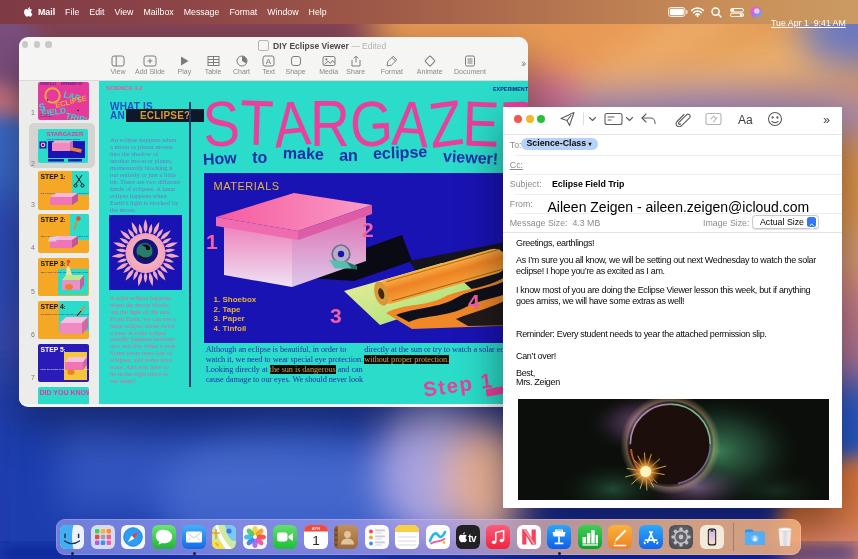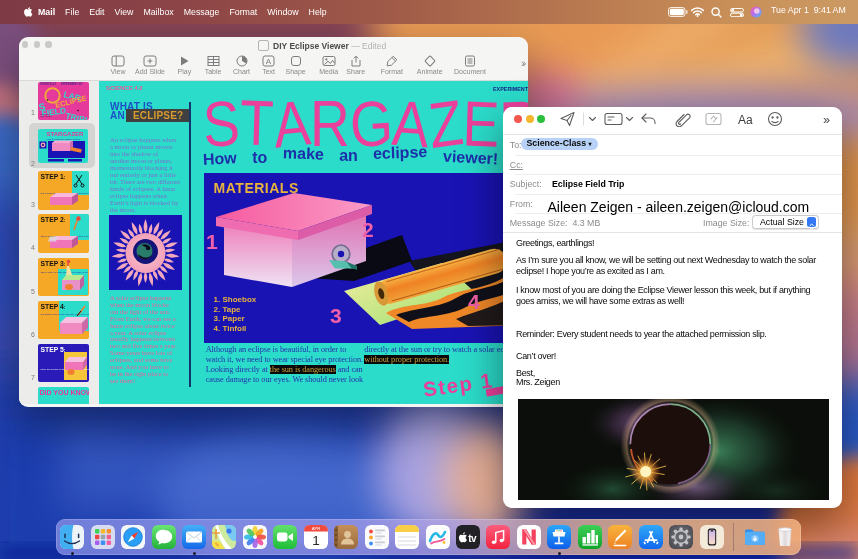--- a/index.html
+++ b/index.html
@@ -20,21 +20,21 @@
   #kw .tl{position:absolute;width:6.4px;height:6.4px;border-radius:50%;background:#c9c9c8;top:4.2px;}
   #ktitle{position:absolute;left:239px;top:2.5px;font-size:8.5px;color:#4c4c4c;white-space:nowrap;}
   #ktitle .ed{color:#b3b2b1;}
   .ktool{position:absolute;top:17.5px;width:46px;text-align:center;color:#8a8a8a;font-size:7px;}
   .ktool svg{display:block;margin:0 auto 1px auto;}
   #ksidebar{position:absolute;left:0;top:43px;width:80px;bottom:3px;background:#ececeb;border-top:1px solid #d9d9d8;overflow:hidden;}
   #kcanvas{position:absolute;left:80px;top:43px;right:0;bottom:3px;background:#2bdcca;border-top:1px solid #d9d9d8;overflow:hidden;}
   .thumb{position:absolute;left:18.5px;width:51px;height:38.5px;border-radius:2px;overflow:hidden;white-space:nowrap;}
   .tnum{position:absolute;left:0px;width:16px;text-align:right;font-size:7px;color:#7c7c7c;}
   
-  #mw{left:503px;top:107px;width:339px;height:401px;z-index:2;border-radius:9px;
+  #mw{left:503px;top:107px;width:339px;height:401px;z-index:2;border-radius:1px;
       background:#fff;box-shadow:0 18px 45px rgba(0,0,0,.45);overflow:hidden;}
   
   #dock{left:56px;top:519px;width:745px;height:36px;z-index:6;border-radius:9px;
     background:linear-gradient(90deg,rgba(130,140,228,.82) 0%,rgba(140,146,230,.80) 18%,rgba(150,150,232,.78) 35%,rgba(178,164,228,.78) 52%,rgba(228,178,150,.82) 72%,rgba(242,182,128,.85) 88%,rgba(244,178,130,.85) 100%);
     box-shadow:inset 0 0 0 0.5px rgba(255,255,255,.35);}
   .di{position:absolute;top:6px;width:24px;height:24px;border-radius:5.5px;}
   .ddot{position:absolute;top:552px;width:3px;height:3px;border-radius:50%;background:#1c1c28;z-index:7;}
 </style>
 </head>
 <body>
@@ -121,21 +121,21 @@
       <defs>
           <linearGradient id="sirig" x1="0" y1="0" x2="1" y2="1">
         <stop offset="0" stop-color="#ff5fa2"></stop>
             <stop offset=".5" stop-color="#b06ef0"></stop>
             <stop offset="1" stop-color="#3ec8f0"></stop>
       </linearGradient>
         </defs>
       <circle cx="6" cy="6" r="5.6" fill="url(#sirig)"></circle>
       <circle cx="6.8" cy="5" r="2.8" fill="#ffd9ec" opacity=".8"></circle>
     </svg>
-    <span style="position:absolute;left:103px;top:5px;white-space:nowrap;">Tue Apr 1&nbsp;&nbsp;9:41 AM</span>
+    <span style="position:absolute;left:103px;top:18px;white-space:nowrap;text-decoration:underline;">Tue Apr 1&nbsp;&nbsp;9:41 AM</span>
   </span>
 </div>
 
 <div id="kw" class="abs">
   <div class="tl" style="left:3px;"></div>
   <div class="tl" style="left:14.7px;"></div>
   <div class="tl" style="left:26.4px;"></div>
   <div id="ktitle"><span style="display:inline-block;width:9px;height:9px;border:1px solid #b5b4b3;border-radius:2px;vertical-align:-2px;margin-right:4px;"></span><b>DIY Eclipse Viewer</b> <span class="ed">— Edited</span></div>
   <div id="ktools">
     <div class="ktool" style="left:76px;"><svg width="14" height="12" viewBox="0 0 14 12">
@@ -308,21 +308,21 @@
     <div class="tnum" style="top:120px;">3</div>
     <div class="tnum" style="top:163px;">4</div>
     <div class="tnum" style="top:206.5px;">5</div>
     <div class="tnum" style="top:249.5px;">6</div>
     <div class="tnum" style="top:292.5px;">7</div>
   </div>
   <div id="kcanvas">
     <div style="position:absolute;left:7px;top:4px;font-size:6px;font-weight:bold;color:#f0569a;">SCIENCE 4.2</div>
     <div style="position:absolute;left:394px;top:4.5px;font-size:5.4px;font-weight:bold;color:#1a2a8a;white-space:nowrap;">EXPERIMENT #11</div>
 
-    <div style="position:absolute;left:11px;top:20.5px;font-size:10px;font-weight:bold;color:#1d50c8;line-height:9px;letter-spacing:.2px;">WHAT IS<br>AN <span style="background:#404040;color:#d89b2e;padding:1px 7px;">ECLIPSE?</span></div>
+    <div style="position:absolute;left:11px;top:20.5px;font-size:10px;font-weight:bold;color:#1d50c8;line-height:9px;letter-spacing:.2px;">WHAT IS<br>AN <span style="background:#0f172a;color:#d89b2e;padding:1px 14px;">ECLIPSE?</span></div>
     <div style="position:absolute;left:11px;top:55px;width:78px;font-size:6.5px;line-height:7.05px;color:#7b70cc;font-family:'Liberation Serif',serif;white-space:pre-line;">An eclipse happens when
 a moon or planet moves
 into the shadow of
 another moon or planet,
 momentarily blocking it
 out entirely or just a little
 bit. There are two different
 kinds of eclipses. A lunar
 eclipse happens when
 Earth’s light is blocked by
@@ -427,21 +427,21 @@
 
     <div style="position:absolute;left:104px;top:5.5px;font-size:64px;font-weight:400;color:#ea3f9a;white-space:nowrap;transform:scaleX(0.86);transform-origin:0 0;">
       <span style="display:inline-block;transform:rotate(-3deg);">S</span><span style="display:inline-block;transform:rotate(2deg) translateY(-1px);">T</span><span style="display:inline-block;transform:rotate(-5deg);">A</span><span style="display:inline-block;">R</span><span style="display:inline-block;transform:rotate(-3deg);">G</span><span style="display:inline-block;transform:rotate(4deg);">A</span><span style="display:inline-block;transform:rotate(-7deg);">Z</span><span style="display:inline-block;transform:rotate(2deg);">E</span><span style="display:inline-block;transform:rotate(-2deg);">R</span>
     </div>
 
     <div style="position:absolute;left:104px;top:67px;font-size:16px;font-weight:bold;color:#1c2fa8;white-space:nowrap;word-spacing:11px;">
       <span style="display:inline-block;transform:translateY(2px) rotate(-3deg);">How</span>&nbsp;<span style="display:inline-block;transform:translateY(1px);">to</span>&nbsp;<span style="display:inline-block;transform:translateY(-3px) rotate(2deg);">make</span>&nbsp;<span style="display:inline-block;transform:translateY(-1px);">an</span>&nbsp;<span style="display:inline-block;transform:translateY(-4px) rotate(-2deg);">eclipse</span>&nbsp;<span style="display:inline-block;transform:translateY(1px) rotate(3deg);">viewer!</span>
     </div>
 
     <div style="position:absolute;left:104.6px;top:92px;width:324px;height:170px;background:#1a13b4;">
-      <div style="position:absolute;left:10px;top:7px;font-size:14px;font-weight:bold;color:#e8b33c;letter-spacing:.5px;">MATERIALS</div>
+      <div style="position:absolute;left:10px;top:7px;font-size:11px;font-weight:normal;color:#e8b33c;letter-spacing:.5px;">MATERIALS</div>
       <svg width="324" height="170" viewBox="0 0 324 170" style="position:absolute;left:0;top:0;">
         <defs>
           <linearGradient id="boxtop" x1="0" y1="0" x2="1" y2="0">
               <stop offset="0" stop-color="#f65a9f"></stop>
               <stop offset="1" stop-color="#fa9cc6"></stop>
             </linearGradient>
           <linearGradient id="boxfront" x1="0" y1="0" x2="0" y2="1">
               <stop offset="0" stop-color="#ee82bc"></stop>
               <stop offset="1" stop-color="#eee2f4"></stop>
             </linearGradient>

